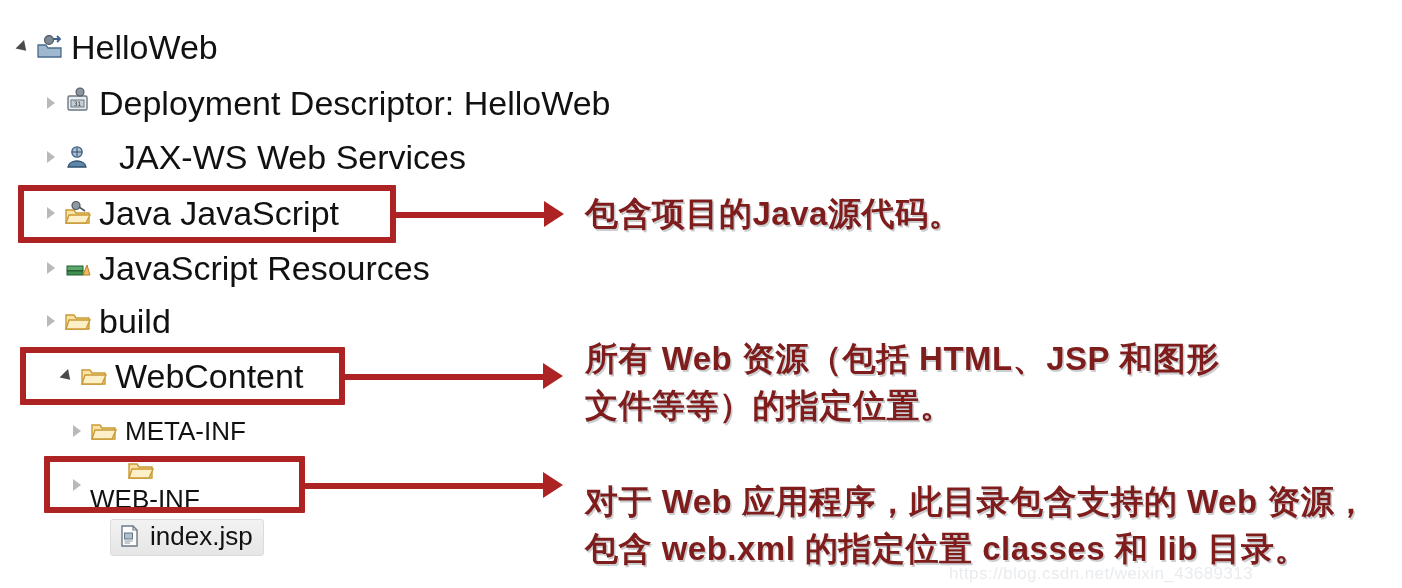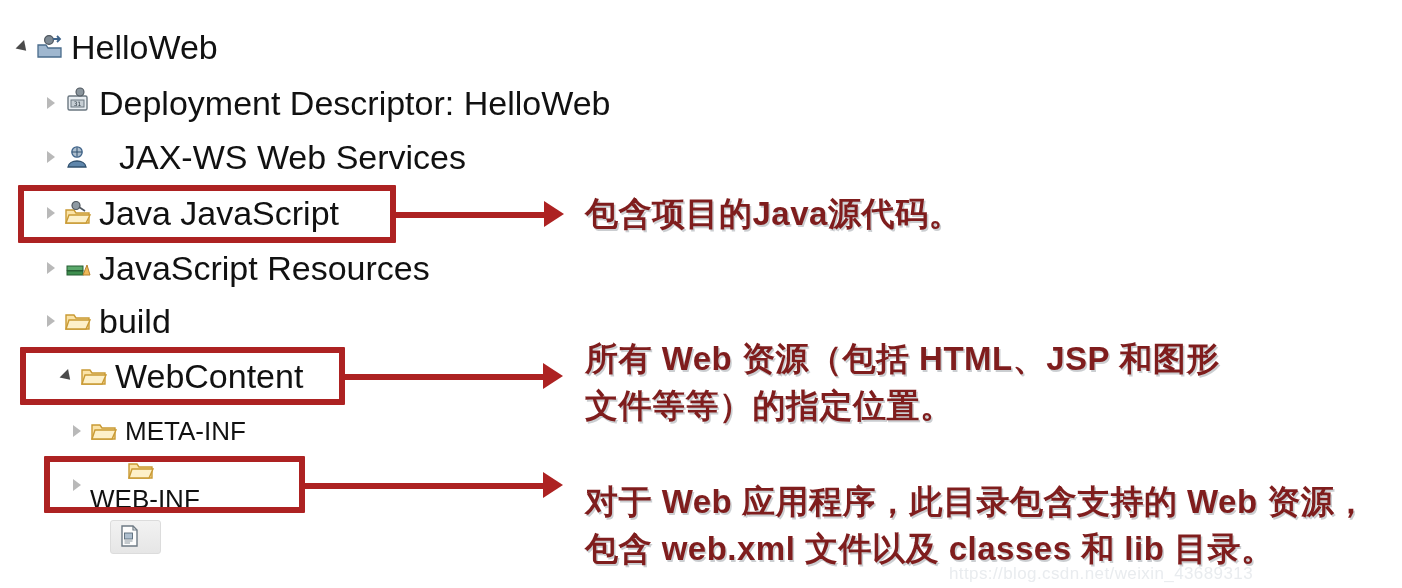--- a/index.html
+++ b/index.html
@@ -252,20 +252,21 @@
         <span class="twisty "></span>
         <span class="selected-chip" style="display: flex; align-items: center;">
           <span class="icon">
             <svg width="28" height="28" viewBox="0 0 28 28">
               <path d="M7 4 L18 4 L22 8 L22 24 L7 24 Z" fill="#fdfdfd" stroke="#6e7a84" stroke-width="1.4"></path>
               <path d="M18 4 L18 8 L22 8" fill="none" stroke="#6e7a84" stroke-width="1.2"></path>
               <rect x="9.5" y="11" width="8" height="6" fill="#aebfcf" stroke="#5a6a78" stroke-width="0.9"></rect>
               <path d="M9.5 19 L17.5 19 M9.5 21 L15 21" stroke="#8a959d" stroke-width="1"></path>
             </svg>
           </span>
+          <span class="tree-label small">index.jsp</span>
         </span>
       </div>
     </div>
   <div id="callouts">
       <div class="redbox" style="left: 18px; top: 185px; width: 378px; height: 58px;"></div>
       <div class="arrow" style="left: 392px; top: 210px; width: 172px;">
         <div class="shaft" style="width: 154px;"></div>
         <div class="head" style="left: 152px;"></div>
       </div>
       <div class="annot" style="left: 585px; top: 190px;"><div>包含项目的Java源代码。</div></div>
@@ -273,16 +274,16 @@
       <div class="arrow" style="left: 341px; top: 372px; width: 222px;">
         <div class="shaft" style="width: 204px;"></div>
         <div class="head" style="left: 202px;"></div>
       </div>
       <div class="annot" style="left: 585px; top: 335px;"><div>所有 Web 资源（包括 HTML、JSP 和图形</div><div>文件等等）的指定位置。</div></div>
       <div class="redbox" style="left: 44px; top: 456px; width: 261px; height: 57px;"></div>
       <div class="arrow" style="left: 301px; top: 481px; width: 262px;">
         <div class="shaft" style="width: 244px;"></div>
         <div class="head" style="left: 242px;"></div>
       </div>
-      <div class="annot" style="left: 585px; top: 466px; margin-top: 12px;"><div>对于 Web 应用程序，此目录包含支持的 Web 资源，</div><div>包含 web.xml 文件以及 classes 和 lib 目录。</div></div>
+      <div class="annot" style="left: 585px; top: 466px; margin-top: 12px;"><div>对于 Web 应用程序，此目录包含支持的 Web 资源，</div><div>包含 web.xml 的指定位置 classes 和 lib 目录。</div></div>
     </div>
   <div class="watermark">https://blog.csdn.net/weixin_43689313</div>
 </div>
 
 </body></html>

